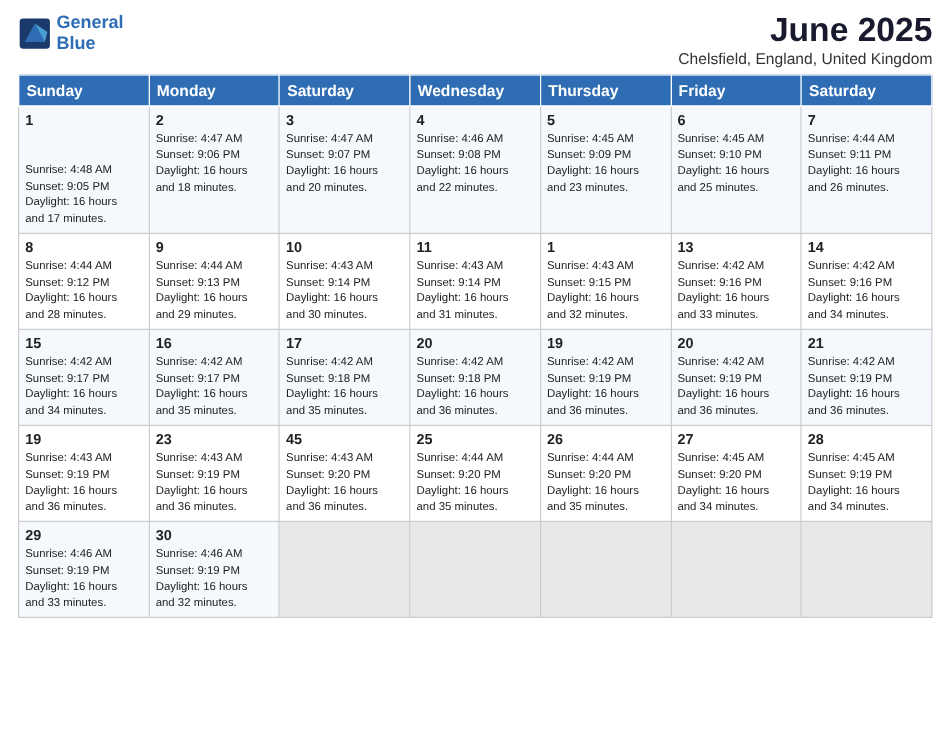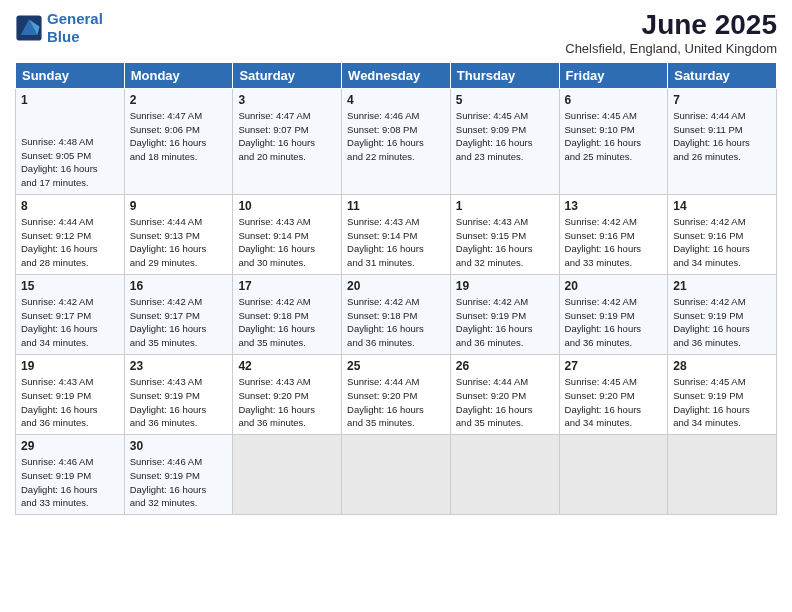--- a/index.html
+++ b/index.html
@@ -291,21 +291,21 @@
 and 36 minutes.</div>
           </td>
           <td>
             <span class="day-num">23</span>
             <div class="day-info" style="white-space: pre-wrap;">Sunrise: 4:43 AM
 Sunset: 9:19 PM
 Daylight: 16 hours
 and 36 minutes.</div>
           </td>
           <td>
-            <span class="day-num">42</span>
+            <span class="day-num">45</span>
             <div class="day-info" style="white-space: pre-wrap;">Sunrise: 4:43 AM
 Sunset: 9:20 PM
 Daylight: 16 hours
 and 36 minutes.</div>
           </td>
           <td>
             <span class="day-num">25</span>
             <div class="day-info" style="white-space: pre-wrap;">Sunrise: 4:44 AM
 Sunset: 9:20 PM
 Daylight: 16 hours

